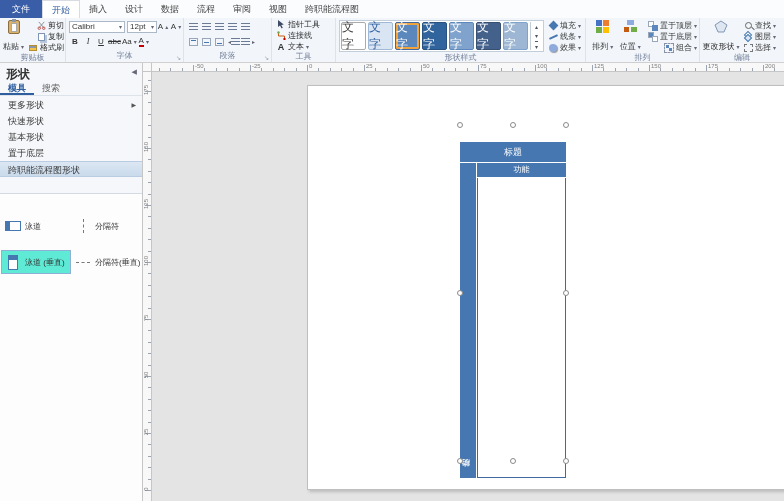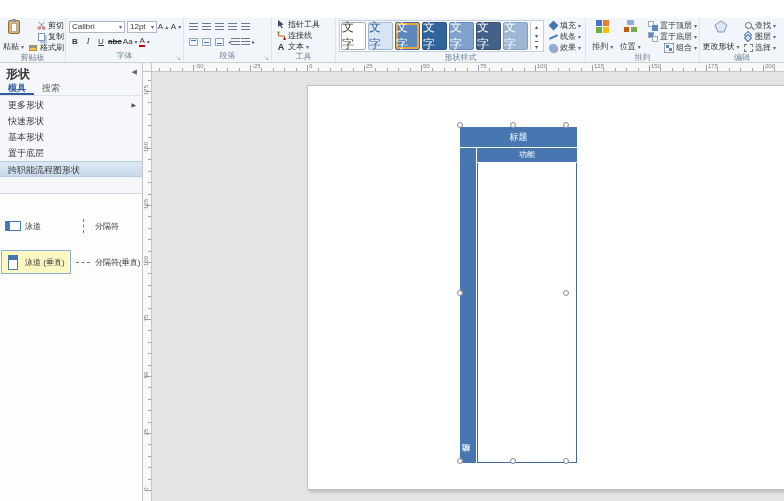--- a/index.html
+++ b/index.html
@@ -29,21 +29,21 @@
   .arrow{font-size:6px;color:#667;margin-left:2px;}
   .rowline{display:flex;align-items:center;height:13px;margin-bottom:2px;}
 
   .combo{display:flex;align-items:center;height:12px;background:#fff;border:1px solid #ABB8C8;font-size:8px;padding:0 2px;color:#333;white-space:nowrap;}
   .combo .arrow{margin-left:auto;}
 
   .fbtn{display:inline-flex;align-items:center;justify-content:center;min-width:12px;height:12px;font-size:8px;color:#333;margin-right:1px;}
   .fbtn.b{font-weight:bold;}
   .fbtn.i{font-style:italic;font-family:"Liberation Serif",serif;}
   .fbtn.u{text-decoration:underline;}
-  .fbtn.s{text-decoration:line-through;font-weight:bold;}
+  .fbtn.s{text-decoration:line-through;}
   .redbar{border-bottom:2px solid #C00000;line-height:8px;}
 
   
   .bars{width:9px;height:7px;background:repeating-linear-gradient(to bottom,#6B7B95 0 1px,transparent 1px 3px);}
   .valign{width:9px;height:8px;border:1px solid #98A6BC;position:relative;}
   .valign b{position:absolute;left:1px;right:1px;height:1px;background:#4677B0;}
   .ic-paste{width:12px;height:14px;background:#D9B36B;border:1px solid #8B6F3F;border-radius:2px;position:relative;}
   .ic-paste i{position:absolute;left:2px;top:2px;width:6px;height:9px;background:#fff;border:1px solid #AAA;}
   .ic-paste b{position:absolute;left:3px;top:-2px;width:4px;height:3px;background:#8C97A8;}
   .ic-copy{width:7px;height:8px;border:1px solid #8096B5;background:#fff;box-shadow:2px 2px 0 0 #B9C7DC;}
@@ -83,21 +83,21 @@
   .panel-tabs{display:flex;height:15px;border-bottom:1px solid #DDE3EA;font-size:9px;}
   .panel-tab{padding:0 8px;line-height:14px;color:#666;}
   .panel-tab.active{color:#2E5E9E;font-weight:bold;border-bottom:2px solid #2E5E9E;}
   .cats{margin-top:1px;}
   .cat{height:16px;line-height:16px;padding-left:8px;font-size:9px;color:#3B3B3B;position:relative;white-space:nowrap;}
   .cat.selected{background:linear-gradient(#DCE7F3,#C9DAEC);border-top:1px solid #B9CCE2;border-bottom:1px solid #B9CCE2;}
   .cat .more-arrow{position:absolute;right:6px;top:0;font-size:6px;color:#555;}
   .stencil{position:absolute;left:0;right:0;top:130px;bottom:0;background:#FDFDFE;border-top:1px solid #D5DBE2;padding:8px 1px;}
   .shape-row{display:flex;margin-bottom:6px;margin-top:12px;}
   .shape-item{display:flex;align-items:center;width:70px;height:24px;font-size:8px;padding:2px 1px;border:1px solid transparent;white-space:nowrap;overflow:hidden;}
-  .shape-item.selected{background:#fef9c3;border:1px solid #8FB0D6;}
+  .shape-item.selected{background:#5eead4;border:1px solid #8FB0D6;}
   .sicon{width:20px;display:flex;justify-content:center;margin-right:2px;flex:none;}
   .ic-lane-h{width:16px;height:10px;border:1px solid #4677B0;background:#fff;position:relative;display:inline-block;}
   .ic-lane-h b{position:absolute;left:0;top:0;bottom:0;width:4px;background:#4677B0;}
   .ic-lane-v{width:10px;height:15px;border:1px solid #4677B0;background:#fff;position:relative;display:inline-block;}
   .ic-lane-v b{position:absolute;left:0;top:0;right:0;height:4px;background:#4677B0;}
   .ic-sep-v{width:0;height:14px;border-left:1px dashed #777;display:inline-block;}
   .ic-sep-h{width:14px;height:0;border-top:1px dashed #777;display:inline-block;}
 
   
   .drawing{position:absolute;left:143px;top:63px;right:0;bottom:0;background:#E9E9E9;}
@@ -107,33 +107,44 @@
   .tick{position:absolute;background:#9AA5B1;}
   .tick.h{bottom:0;width:1px;} .tick.h.major{height:6px;} .tick.h.minor{height:3px;}
   .tick.v{right:0;height:1px;} .tick.v.major{width:6px;} .tick.v.minor{width:3px;}
   .ticklabel{position:absolute;font-size:6px;color:#808080;line-height:6px;}
   .ticklabel.h{top:0;}
   .ticklabel.v{left:-2px;width:10px;text-align:center;transform:rotate(-90deg);}
   .canvas{position:absolute;left:9px;top:9px;right:0;bottom:0;background:#E4E4E4;overflow:hidden;}
   .page{position:absolute;left:155px;top:13px;width:520px;height:405px;background:#fff;border:1px solid #BFBFBF;box-shadow:2px 2px 3px rgba(0,0,0,0.18);}
 
   
-  .swimlane{position:absolute;left:152px;top:41px;width:117px;height:336px;}
+  .swimlane{position:absolute;left:152px;top:56px;width:106px;height:336px;}
   .sw-title{position:absolute;left:0;top:0;right:0;height:20px;color:#fff;font-size:9px;text-align:center;line-height:20px;}
   .sw-lane-header{position:absolute;left:17px;top:21px;right:0;height:14px;color:#fff;font-size:8px;text-align:center;line-height:14px;}
   .sw-side{position:absolute;left:0;top:21px;width:16px;bottom:0;}
   .sw-lane-body{position:absolute;left:17px;top:36px;right:0;bottom:0;background:#fff;border:1px solid #7A99C2;border-top:none;}
   .sw-side-label{position:absolute;left:2px;bottom:4px;color:#fff;font-size:8px;writing-mode:vertical-rl;transform:rotate(180deg);}
   .handle{position:absolute;width:6px;height:6px;background:#fff;border:1px solid #8A8A8A;border-radius:50%;}
 </style>
 </head>
 <body>
 
 <div class="app">
 
+  <div class="tabrow">
+    <div class="tab file">文件</div>
+    <div class="tab active">开始</div>
+    <div class="tab">插入</div>
+    <div class="tab">设计</div>
+    <div class="tab">数据</div>
+    <div class="tab">流程</div>
+    <div class="tab">审阅</div>
+    <div class="tab">视图</div>
+    <div class="tab">跨职能流程图</div>
+  </div>
 
   <div class="ribbon">
 
     <div class="rgroup" style="width:66px">
       <div class="rg-content">
         <div class="bigbtn">
           <span class="ic-paste">
               <b></b>
               <i></i>
             </span>

